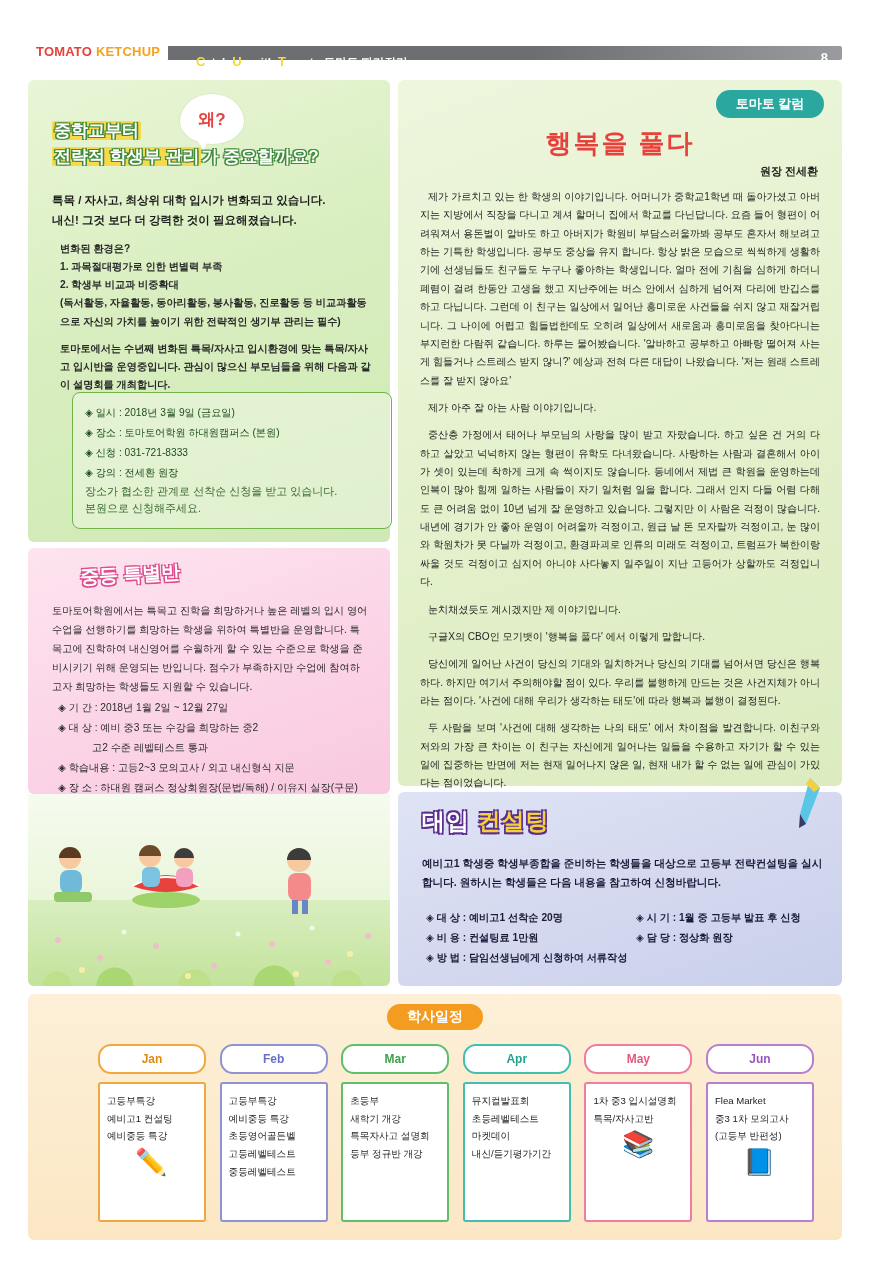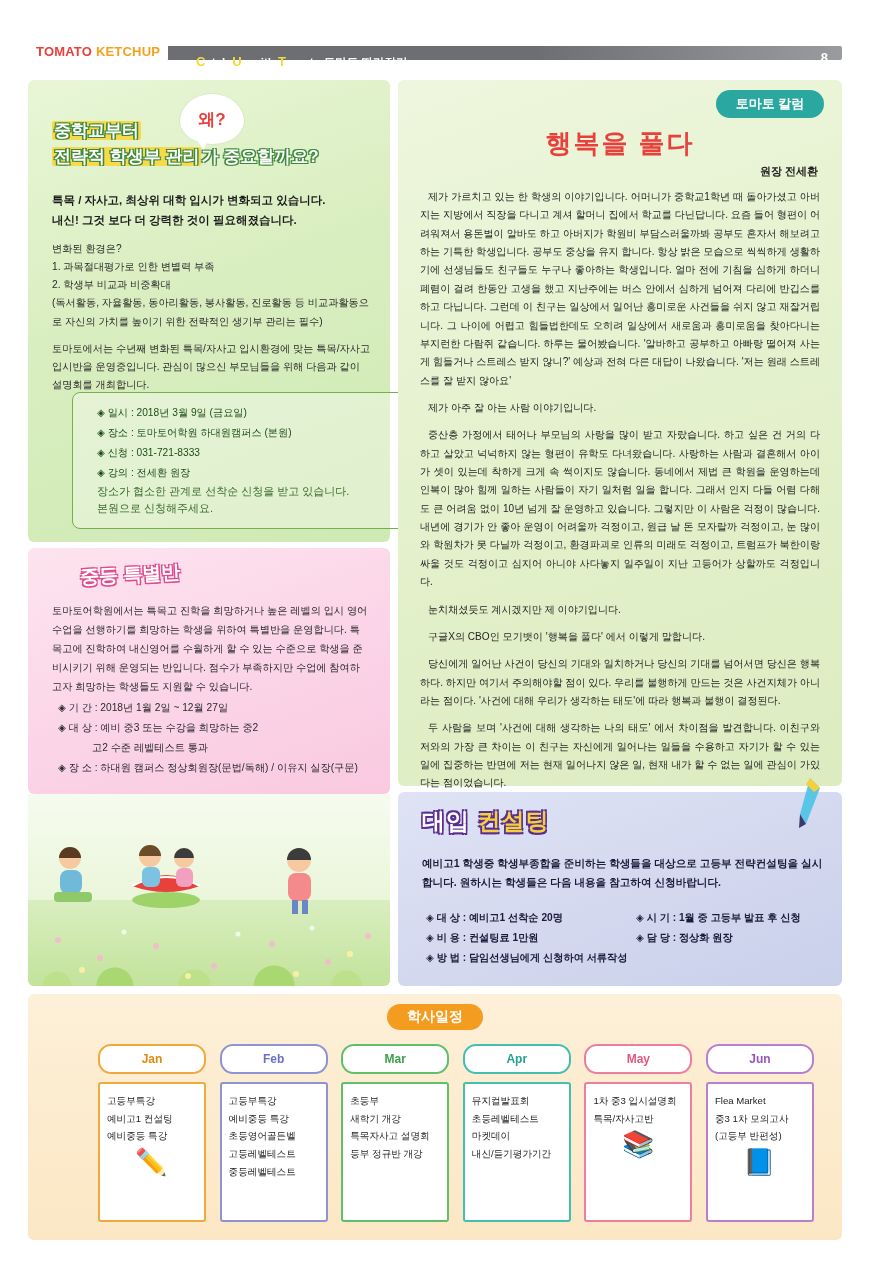--- a/index.html
+++ b/index.html
@@ -68,26 +68,26 @@
     color:#ffffff;
   }
   .lt-lead{
     position:absolute;left:24px;top:110px;width:320px;
     font-size:11.5px;font-weight:bold;color:#1c1c1c;line-height:1.75;
   }
   .lt-body{
     position:absolute;left:24px;top:160px;width:320px;
     font-size:10.2px;color:#2a2a2a;line-height:1.78;
   }
-  .lt-body p{margin:0 0 9px 0;}
+  .lt-body p{margin:0 0 9px 8px;font-weight:bold;}
   .info-box{
     position:absolute;left:44px;top:312px;width:294px;
     border:1.2px solid #6fb34a;border-radius:8px;
     background:rgba(255,255,255,.35);
-    padding:10px 24px;
+    padding:10px 12px;
     font-size:10.2px;color:#1d4d1a;line-height:1.95;
   }
   .info-box .note{font-size:11px;color:#3c6b2e;line-height:1.6;}
 
   
   .left-mid{
     position:absolute;left:28px;top:548px;width:362px;height:246px;
     background:linear-gradient(160deg,#fde4ef 0%,#fbd3e6 60%,#f9c9e0 100%);
     border-radius:6px;
   }
@@ -258,20 +258,21 @@
     </div>
   </div>
 
   <div class="left-mid">
     <div class="lm-title">중등 특별반</div>
     <div class="lm-body">토마토어학원에서는 특목고 진학을 희망하거나 높은 레벨의 입시 영어수업을 선행하기를 희망하는 학생을 위하여 특별반을 운영합니다. 특목고에 진학하여 내신영어를 수월하게 할 수 있는 수준으로 학생을 준비시키기 위해 운영되는 반입니다. 점수가 부족하지만 수업에 참여하고자 희망하는 학생들도 지원할 수 있습니다.</div>
     <div class="lm-list">
       <div>◈ <span>기 간 : 2018년 1월 2일 ~ 12월 27일</span></div>
       <div>◈ <span>대 상 : 예비 중3 또는 수강을 희망하는 중2</span></div>
       <div style="padding-left:34px"><span>고2 수준 레벨테스트 통과</span></div>
+      <div>◈ <span>학습내용 : 고등2~3 모의고사 / 외고 내신형식 지문</span></div>
       <div>◈ <span>장 소 : 하대원 캠퍼스 정상회원장(문법/독해) / 이유지 실장(구문)</span></div>
     </div>
   </div>
 
   <div class="left-bottom">
     <div class="grass"></div>
     <svg class="dots" viewBox="0 0 362 120" preserveAspectRatio="none">
       <g fill="#f7b8cf">
           <circle cx="30" cy="74" r="3"></circle>
           <circle cx="72" cy="92" r="3"></circle>

